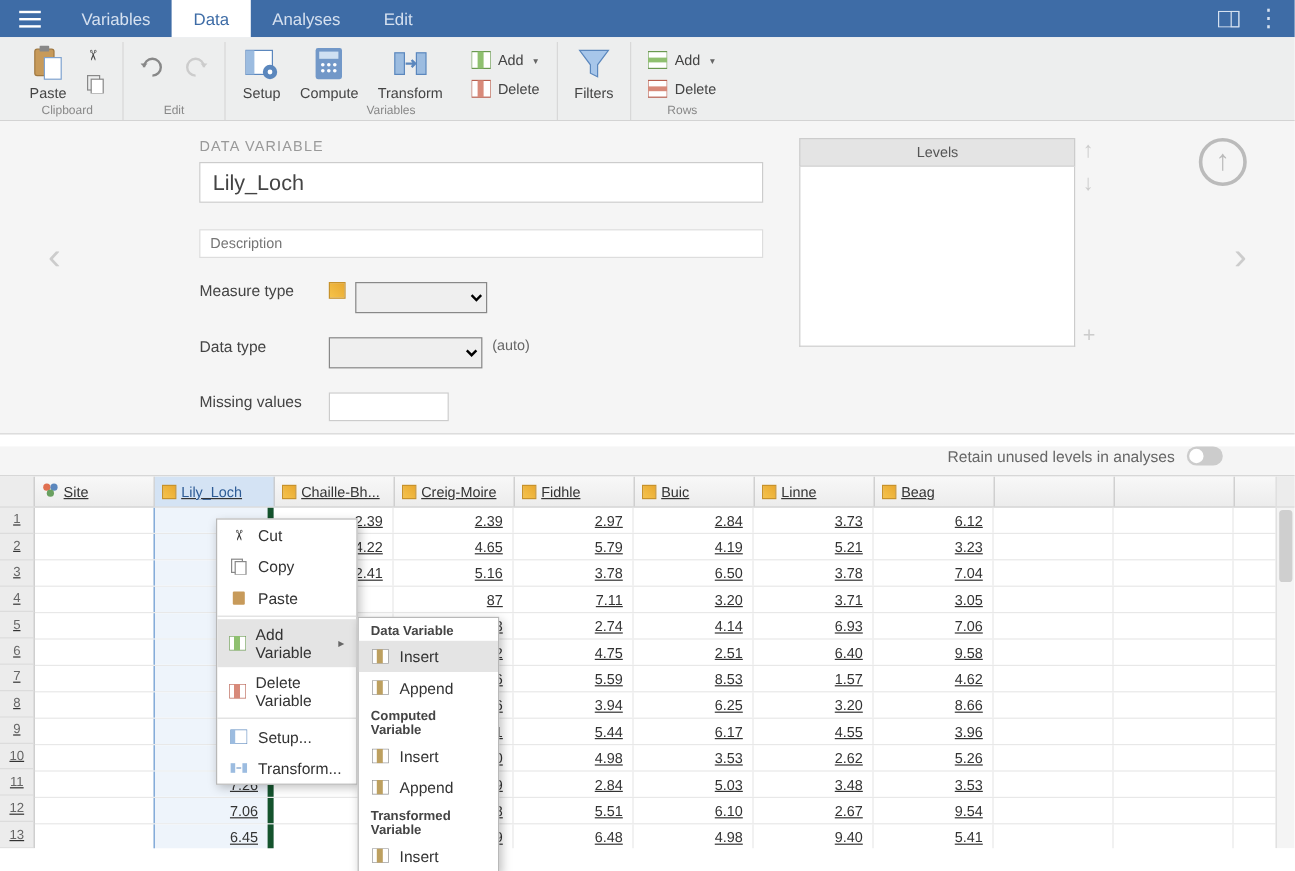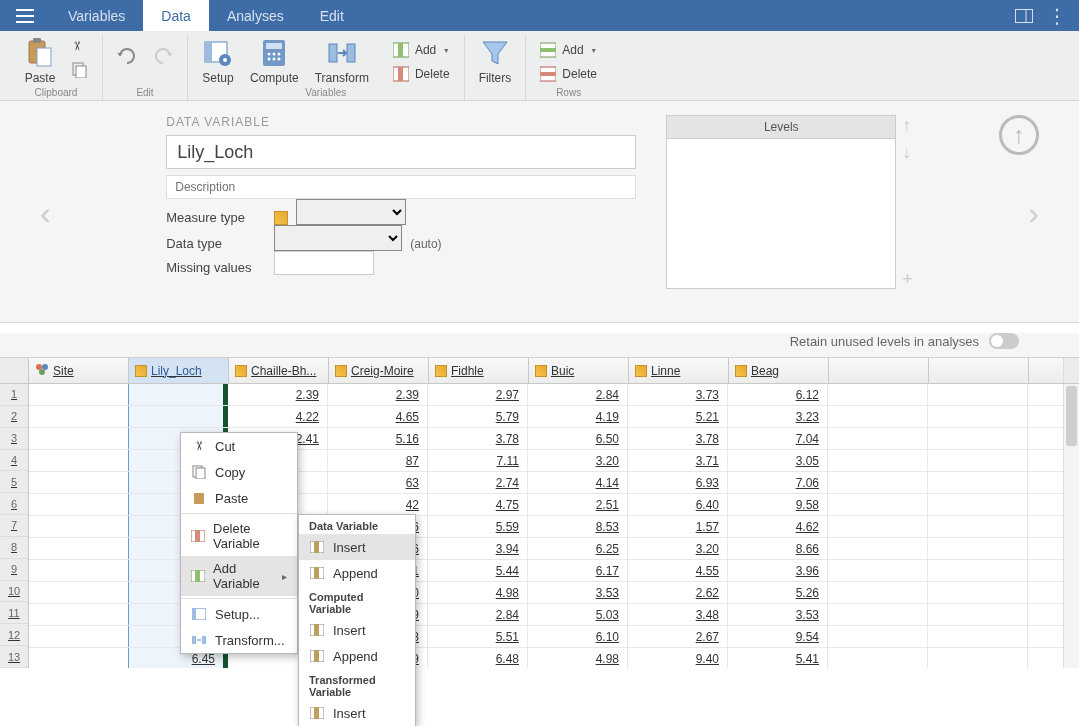--- a/index.html
+++ b/index.html
@@ -30,22 +30,22 @@
 .rbtn-stack { display: flex; flex-direction: column; gap: 2px; }
 .caret { font-size: 8px; color: #666; margin-left: 2px; }
 
 
 .var-editor { background: #f5f5f5; padding: 14px 30px 10px; display: flex; align-items: flex-start; position: relative; border-bottom: 1px solid #d8d8d8; }
 .nav-arrow { font-size: 32px; color: #ccc; cursor: pointer; padding: 80px 10px; }
 .var-center { flex: 1; display: flex; gap: 30px; justify-content: center; }
 .var-left { width: 470px; }
 .var-heading { font-size: 12px; color: #999; letter-spacing: 1px; margin-bottom: 6px; }
 .var-name-input { width: 100%; height: 34px; border: 1px solid #ccc; padding: 0 10px; font-size: 18px; color: #444; background: #fff; }
-.var-desc-input { width: 100%; height: 24px; border: 1px solid #ddd; padding: 0 8px; font-size: 12px; color: #999; margin-top: 6px; background: #fff; }
-.var-row { display: flex; align-items: flex-end; gap: 8px; margin-top: 0; font-size: 13px; color: #444; }
+.var-desc-input { width: 100%; height: 24px; border: 1px solid #ddd; padding: 0 8px; font-size: 12px; color: #999; margin-top: 22px; background: #fff; }
+.var-row { display: flex; align-items: flex-start; gap: 8px; margin-top: 20px; font-size: 13px; color: #444; }
 .var-row label { width: 100px; }
 .var-row select { height: 24px; border: 1px solid #888; font-size: 12px; padding: 12px 4px; }
 .var-row input[type=text] { width: 100px; height: 24px; border: 1px solid #ccc; padding: 0 6px; }
 .auto-label { color: #666; font-size: 12px; }
 .levels-box { width: 230px; }
 .levels-header { background: #e4e4e4; border: 1px solid #ccc; text-align: center; font-size: 12px; padding: 4px 0; color: #555; }
 .levels-body { height: 150px; border: 1px solid #ccc; border-top: none; background: #fff; }
 .levels-side { display: flex; flex-direction: column; gap: 6px; color: #ccc; font-size: 18px; padding-left: 6px; }
 .retain-row { display: flex; align-items: center; gap: 10px; justify-content: flex-end; margin-top: 10px; padding-right: 40px; color: #666; font-size: 13px; }
 .toggle { width: 30px; height: 16px; border-radius: 8px; background: #ccc; position: relative; cursor: pointer; }
@@ -529,38 +529,38 @@
     </div>
     <div class="ctx-item">
       <span class="ctx-icon">
         <svg width="14" height="14" viewBox="0 0 14 14">
           <rect x="2" y="2" width="10" height="11" rx="1" fill="#c79a5a"></rect>
         </svg>
       </span>
       <span>Paste</span>
     </div>
     <div class="ctx-sep"></div>
+    <div class="ctx-item hover">
+      <span class="ctx-icon">
+        <svg width="14" height="12" viewBox="0 0 14 12">
+          <rect x="0" y="0" width="14" height="12" fill="#fff" stroke="#6a9950"></rect>
+          <rect x="4" y="0" width="5" height="12" fill="#8fc070"></rect>
+        </svg>
+      </span>
+      <span>Add Variable</span>
+      <span class="ctx-arrow">▸</span>
+    </div>
     <div class="ctx-item">
       <span class="ctx-icon">
         <svg width="14" height="12" viewBox="0 0 14 12">
           <rect x="0" y="0" width="14" height="12" fill="#fff" stroke="#b86050"></rect>
           <rect x="4" y="0" width="5" height="12" fill="#d88a7a"></rect>
         </svg>
       </span>
       <span>Delete Variable</span>
-    </div>
-    <div class="ctx-item hover">
-      <span class="ctx-icon">
-        <svg width="14" height="12" viewBox="0 0 14 12">
-          <rect x="0" y="0" width="14" height="12" fill="#fff" stroke="#6a9950"></rect>
-          <rect x="4" y="0" width="5" height="12" fill="#8fc070"></rect>
-        </svg>
-      </span>
-      <span>Add Variable</span>
-      <span class="ctx-arrow">▸</span>
     </div>
     <div class="ctx-sep"></div>
     <div class="ctx-item">
       <span class="ctx-icon">
         <svg width="14" height="12" viewBox="0 0 14 12">
           <rect x="0" y="0" width="14" height="12" fill="#fff" stroke="#5b87bd"></rect>
           <rect x="0" y="0" width="4" height="12" fill="#9cbce0"></rect>
         </svg>
       </span>
       <span>Setup...</span>

